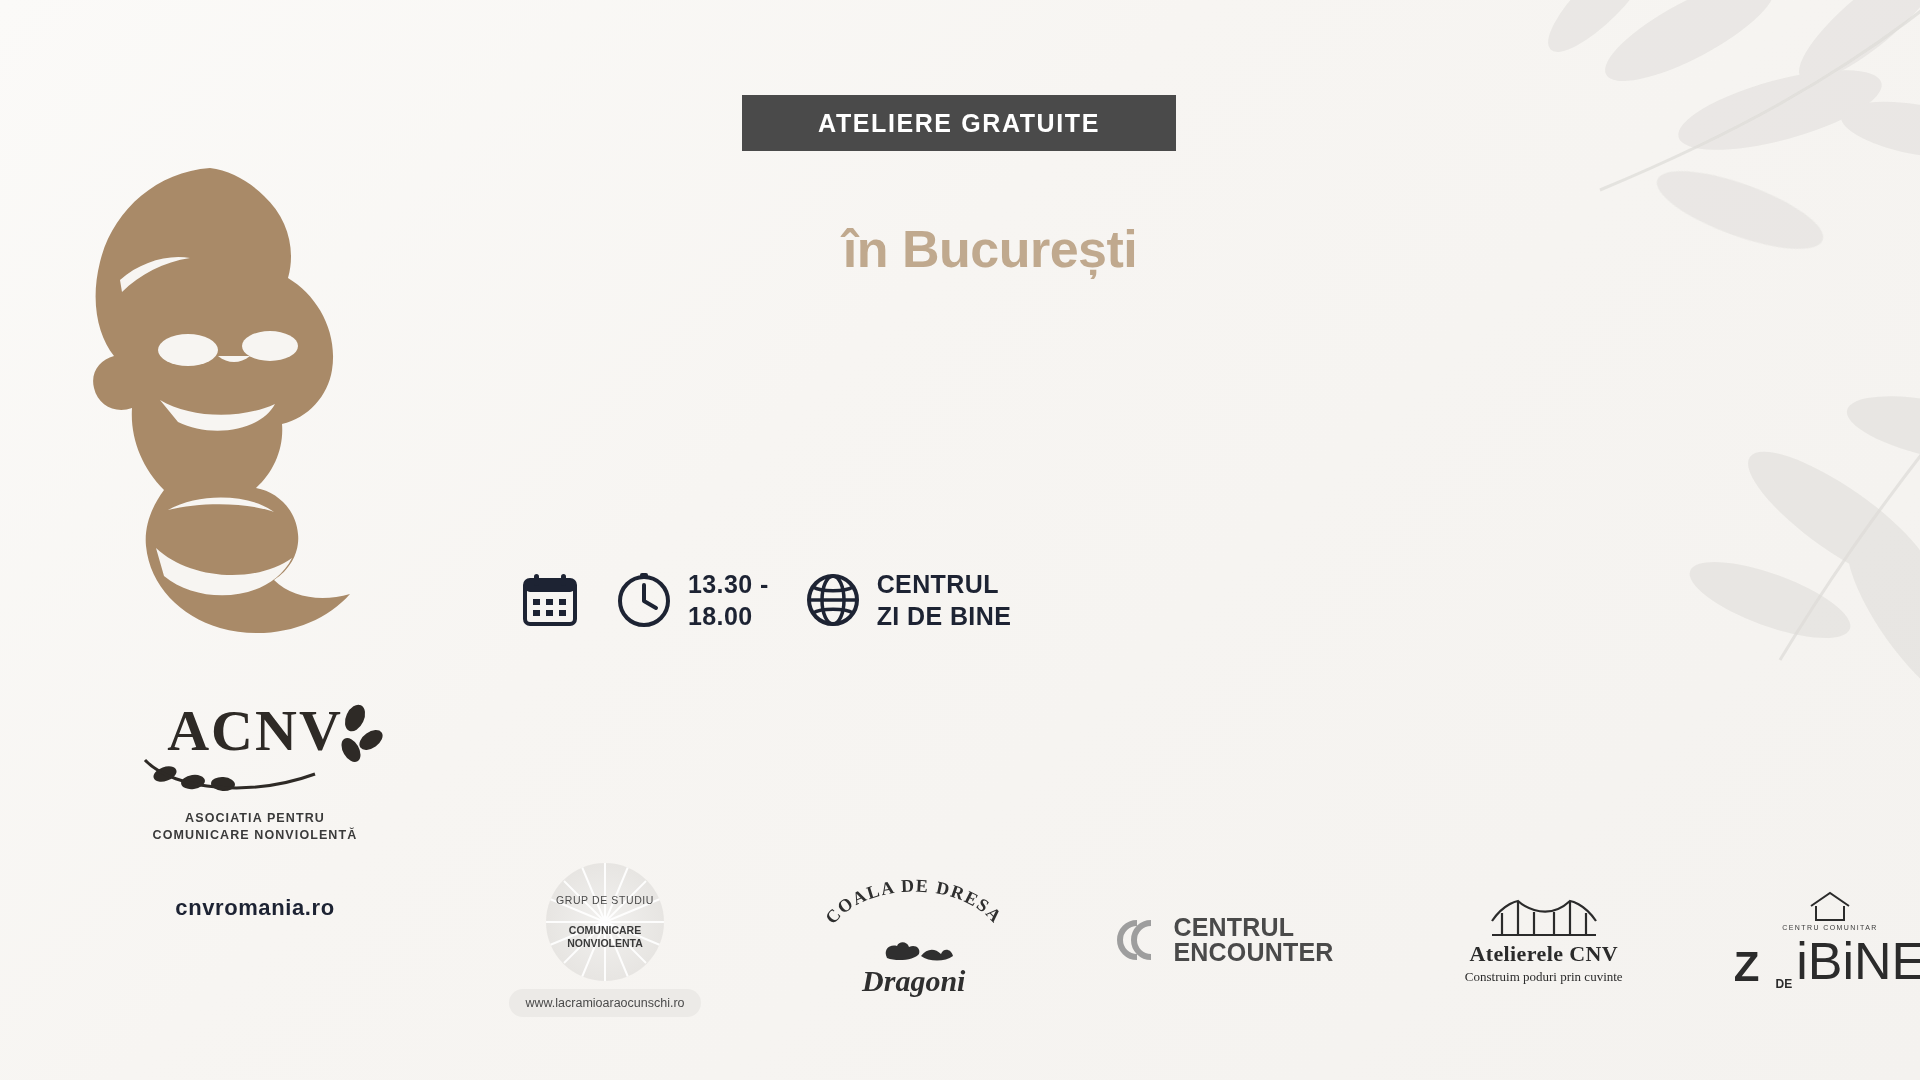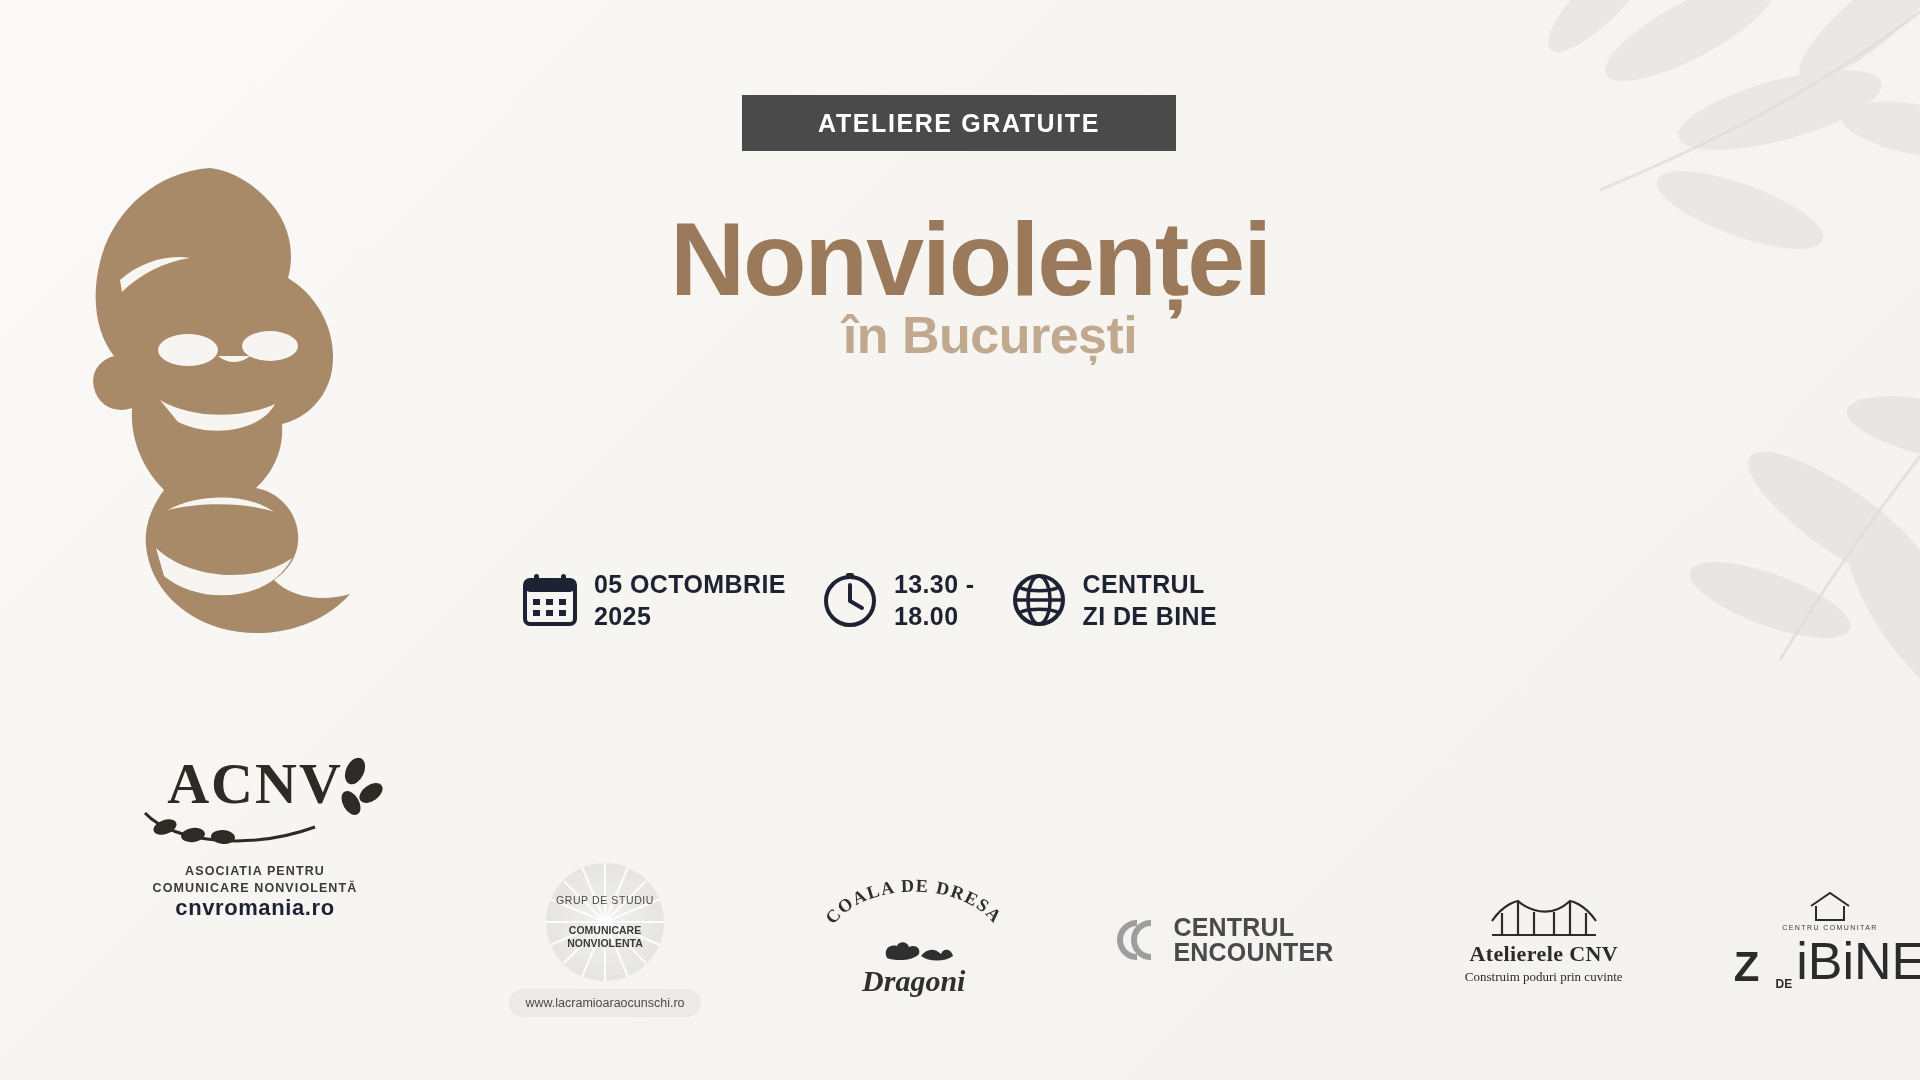--- a/index.html
+++ b/index.html
@@ -117,21 +117,21 @@
     color: #1d2333;
     line-height: 1.28;
     letter-spacing: 0.4px;
     white-space: nowrap;
   }
 
   
   .acnv {
     position: absolute;
     left: 105px;
-    top: 741px;
+    top: 688px;
     width: 300px;
     text-align: center;
   }
   .acnv-mark { width: 300px; height: 120px; }
   .acnv-mark svg { width:100%; height:100%; display:block; }
   .acnv-sub {
     margin-top: 2px;
     font-size: 12.5px;
     color: #3a3a3a;
     letter-spacing: 1.1px;
@@ -303,21 +303,20 @@
         <path d="M60 130 C80 112 108 104 130 108 C104 112 80 124 62 142 Z"></path>
       </g>
     </svg>
   </div>
 
   <div class="badge-top">
     <span>ATELIERE GRATUITE</span>
   </div>
 
   <div class="title-block">
-    <div class="title-line2">Nonviolenței</div>
     <div class="title-line3">în București</div>
   </div>
 
   <div class="info-row">
 
     <div class="info-item">
       <span class="info-icon">
         <svg viewBox="0 0 60 60" xmlns="http://www.w3.org/2000/svg">
           <rect x="5" y="10" width="50" height="44" rx="5" fill="none" stroke="#1d2333" stroke-width="4"></rect>
           <rect x="5" y="10" width="50" height="12" rx="5" fill="#1d2333"></rect>
@@ -325,24 +324,20 @@
           <rect x="41" y="4" width="5" height="12" rx="2.5" fill="#1d2333"></rect>
           <g fill="#1d2333">
             <rect x="13" y="29" width="7" height="6"></rect>
               <rect x="26" y="29" width="7" height="6"></rect>
               <rect x="39" y="29" width="7" height="6"></rect>
             <rect x="13" y="40" width="7" height="6"></rect>
               <rect x="26" y="40" width="7" height="6"></rect>
               <rect x="39" y="40" width="7" height="6"></rect>
           </g>
         </svg>
-      </span>
-      <span class="info-text">
-        <span>05 OCTOMBRIE</span><br>
-        <span>2025</span>
       </span>
     </div>
 
     <div class="info-item">
       <span class="info-icon">
         <svg viewBox="0 0 60 60" xmlns="http://www.w3.org/2000/svg">
           <circle cx="30" cy="31" r="24" fill="none" stroke="#1d2333" stroke-width="4"></circle>
           <path d="M30 15 L30 31 L42 38" fill="none" stroke="#1d2333" stroke-width="4" stroke-linecap="round" stroke-linejoin="round"></path>
           <rect x="26" y="3" width="8" height="5" rx="2" fill="#1d2333"></rect>
         </svg>

